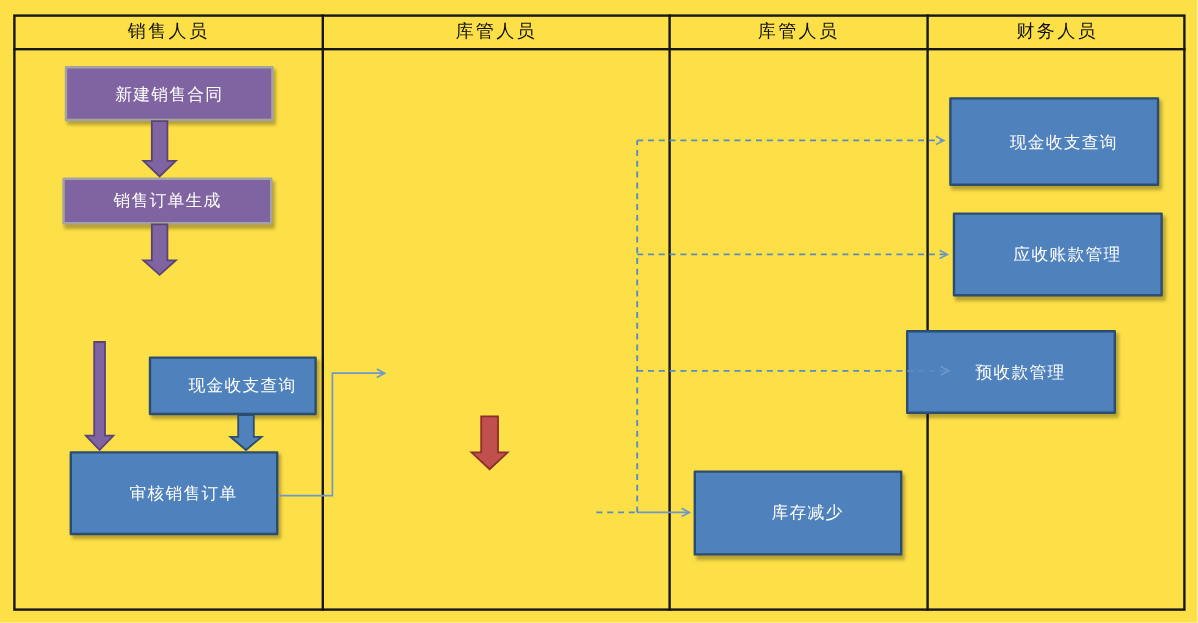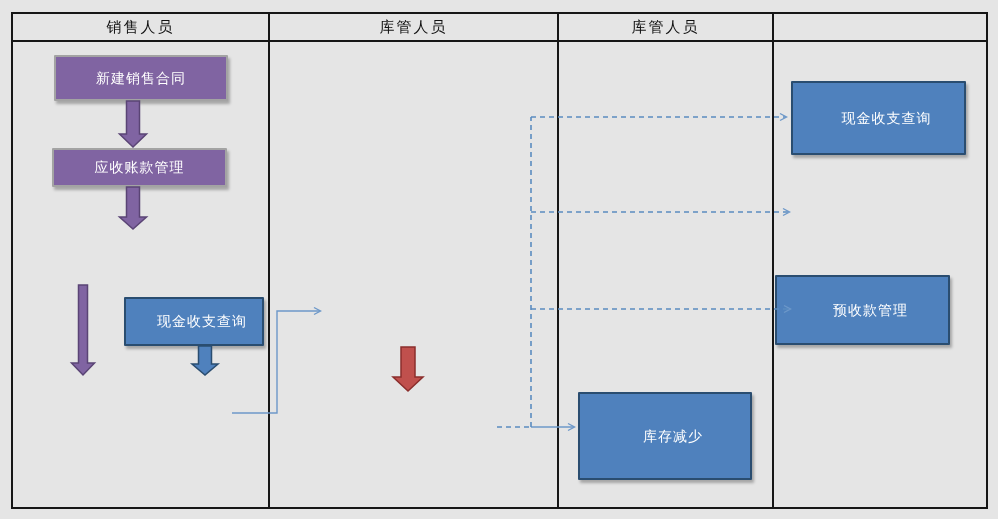--- a/index.html
+++ b/index.html
@@ -1,17 +1,17 @@
 <!DOCTYPE html>
 <html><head>
 <meta charset="utf-8">
 <style>
   html,body{margin:0;padding:0;background:#fff;}
   .canvas{
-    position:relative;width:998px;height:519px;background:#e5e5e5;overflow:hidden;
+    position:relative;width:998px;height:519px;background:#fde047;overflow:hidden;
     font-family:"Liberation Sans","DejaVu Sans",sans-serif;
   }
   .frame{
     position:absolute;left:11px;top:12px;width:977px;height:497px;
     box-sizing:border-box;border:2px solid #161616;background:transparent;
   }
   .header-row{
     position:absolute;left:11px;top:12px;width:977px;height:30px;
     box-sizing:border-box;border-bottom:2px solid #161616;
   }
@@ -40,20 +40,21 @@
 
   <div class="frame"></div>
   <div class="header-row"></div>
   <div class="lane-divider" style="left:268px"></div>
   <div class="lane-divider" style="left:557px"></div>
   <div class="lane-divider" style="left:772px"></div>
 
   <div class="header-cell" style="left:13px;width:255px">销售人员</div>
   <div class="header-cell" style="left:270px;width:287px">库管人员</div>
   <div class="header-cell" style="left:559px;width:213px">库管人员</div>
+  <div class="header-cell" style="left:774px;width:214px">财务人员</div>
 
   <svg class="wires" width="998" height="519" viewBox="0 0 998 519">
     <defs>
       <marker id="chev" markerWidth="10" markerHeight="10" refX="7.5" refY="5" orient="auto" markerUnits="userSpaceOnUse" viewBox="0 0 10 10">
         <path d="M1.5,1.5 L8,5 L1.5,8.5" fill="none" stroke="#6d98c9" stroke-width="1.4"></path>
       </marker>
     </defs>
 
     <polygon points="126.5,101 139.5,101 139.5,134 146.5,134 133,147 119.5,134 126.5,134" fill="#8064a2" stroke="#5a4475" stroke-width="1.5"></polygon>
     <polygon points="126.5,187 139.5,187 139.5,217 146.5,217 133,229 119.5,217 126.5,217" fill="#8064a2" stroke="#5a4475" stroke-width="1.5"></polygon>
@@ -68,22 +69,24 @@
     <line x1="497" y1="427" x2="531" y2="427" stroke="#5b8cc0" stroke-width="1.4" stroke-dasharray="5 4"></line>
     <line x1="531" y1="427" x2="574" y2="427" stroke="#6d98c9" stroke-width="1.4" marker-end="url(#chev)"></line>
 
     <line x1="531" y1="427" x2="531" y2="117" stroke="#5b8cc0" stroke-width="1.6" stroke-dasharray="5 4"></line>
     <line x1="531" y1="117" x2="786" y2="117" stroke="#5b8cc0" stroke-width="1.4" stroke-dasharray="5 4" marker-end="url(#chev)"></line>
     <line x1="531" y1="212" x2="789" y2="212" stroke="#5b8cc0" stroke-width="1.4" stroke-dasharray="5 4" marker-end="url(#chev)"></line>
     <line x1="531" y1="309" x2="790" y2="309" stroke="#5b8cc0" stroke-width="1.4" stroke-dasharray="5 4" marker-end="url(#chev)"></line>
   </svg>
 
   <div class="node purple" style="left:54px;top:55px;width:174px;height:46px">新建销售合同</div>
-  <div class="node purple" style="left:52px;top:148px;width:175px;height:39px">应收账款管理</div>
+  <div class="node purple" style="left:52px;top:148px;width:175px;height:39px">销售订单生成</div>
   <div class="node blue" style="left:124px;top:297px;width:140px;height:49px">现金收支查询</div>
+  <div class="node blue" style="left:58px;top:376px;width:174px;height:70px">审核销售订单</div>
 
 
-  <div class="node blue" style="left:578px;top:392px;width:174px;height:88px">库存减少</div>
+  <div class="node blue" style="left:578px;top:392px;width:174px;height:71px">库存减少</div>
 
   <div class="node blue" style="left:791px;top:81px;width:175px;height:74px">现金收支查询</div>
-  <div class="node blue" style="left:775px;top:275px;width:175px;height:70px">预收款管理</div>
+  <div class="node blue" style="left:794px;top:177px;width:175px;height:70px">应收账款管理</div>
+  <div class="node blue" style="left:755px;top:275px;width:175px;height:70px">预收款管理</div>
 
 </div>
 
 </body></html>

